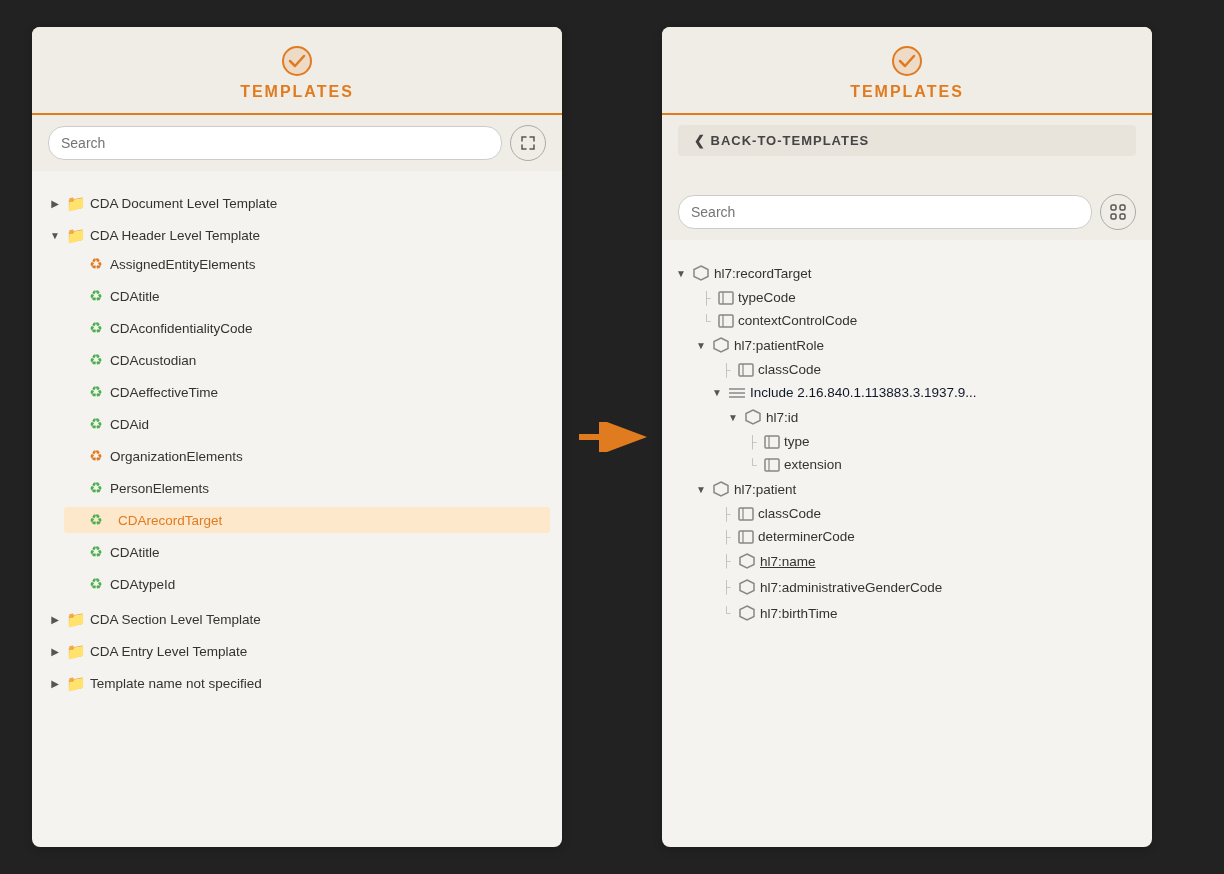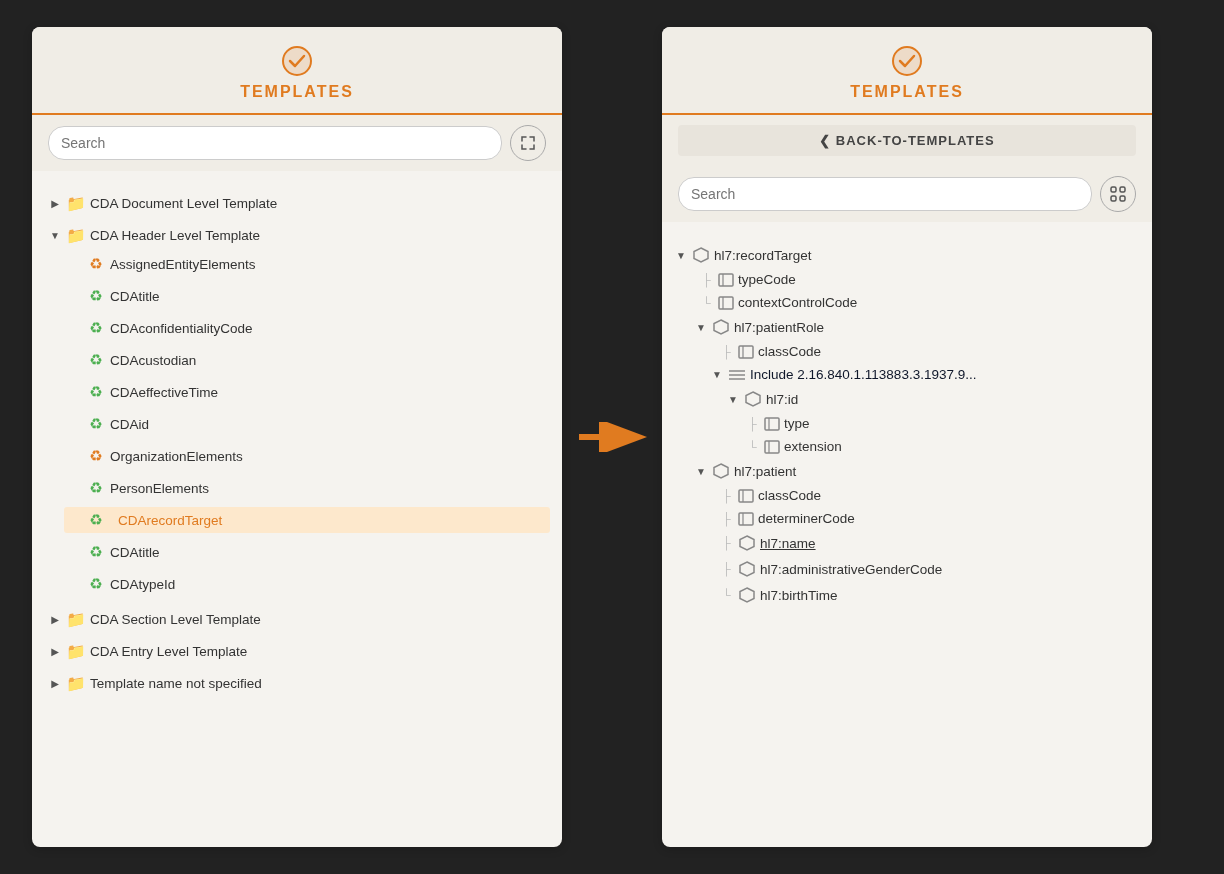--- a/index.html
+++ b/index.html
@@ -95,22 +95,22 @@
       background: #e8e4dc;
       border: none;
       border-radius: 4px;
       padding: 8px 16px;
       cursor: pointer;
       font-size: 13px;
       font-weight: 600;
       color: #444;
       letter-spacing: 1px;
       width: 100%;
-      text-align: center;
-      margin-bottom: 0;
+      text-align: left;
+      margin-bottom: 18px;
     }
     .back-section {
       padding: 10px 16px;
       background: #f0ede6;
     }
     
     .tree {
       list-style: none;
       padding: 0;
     }

